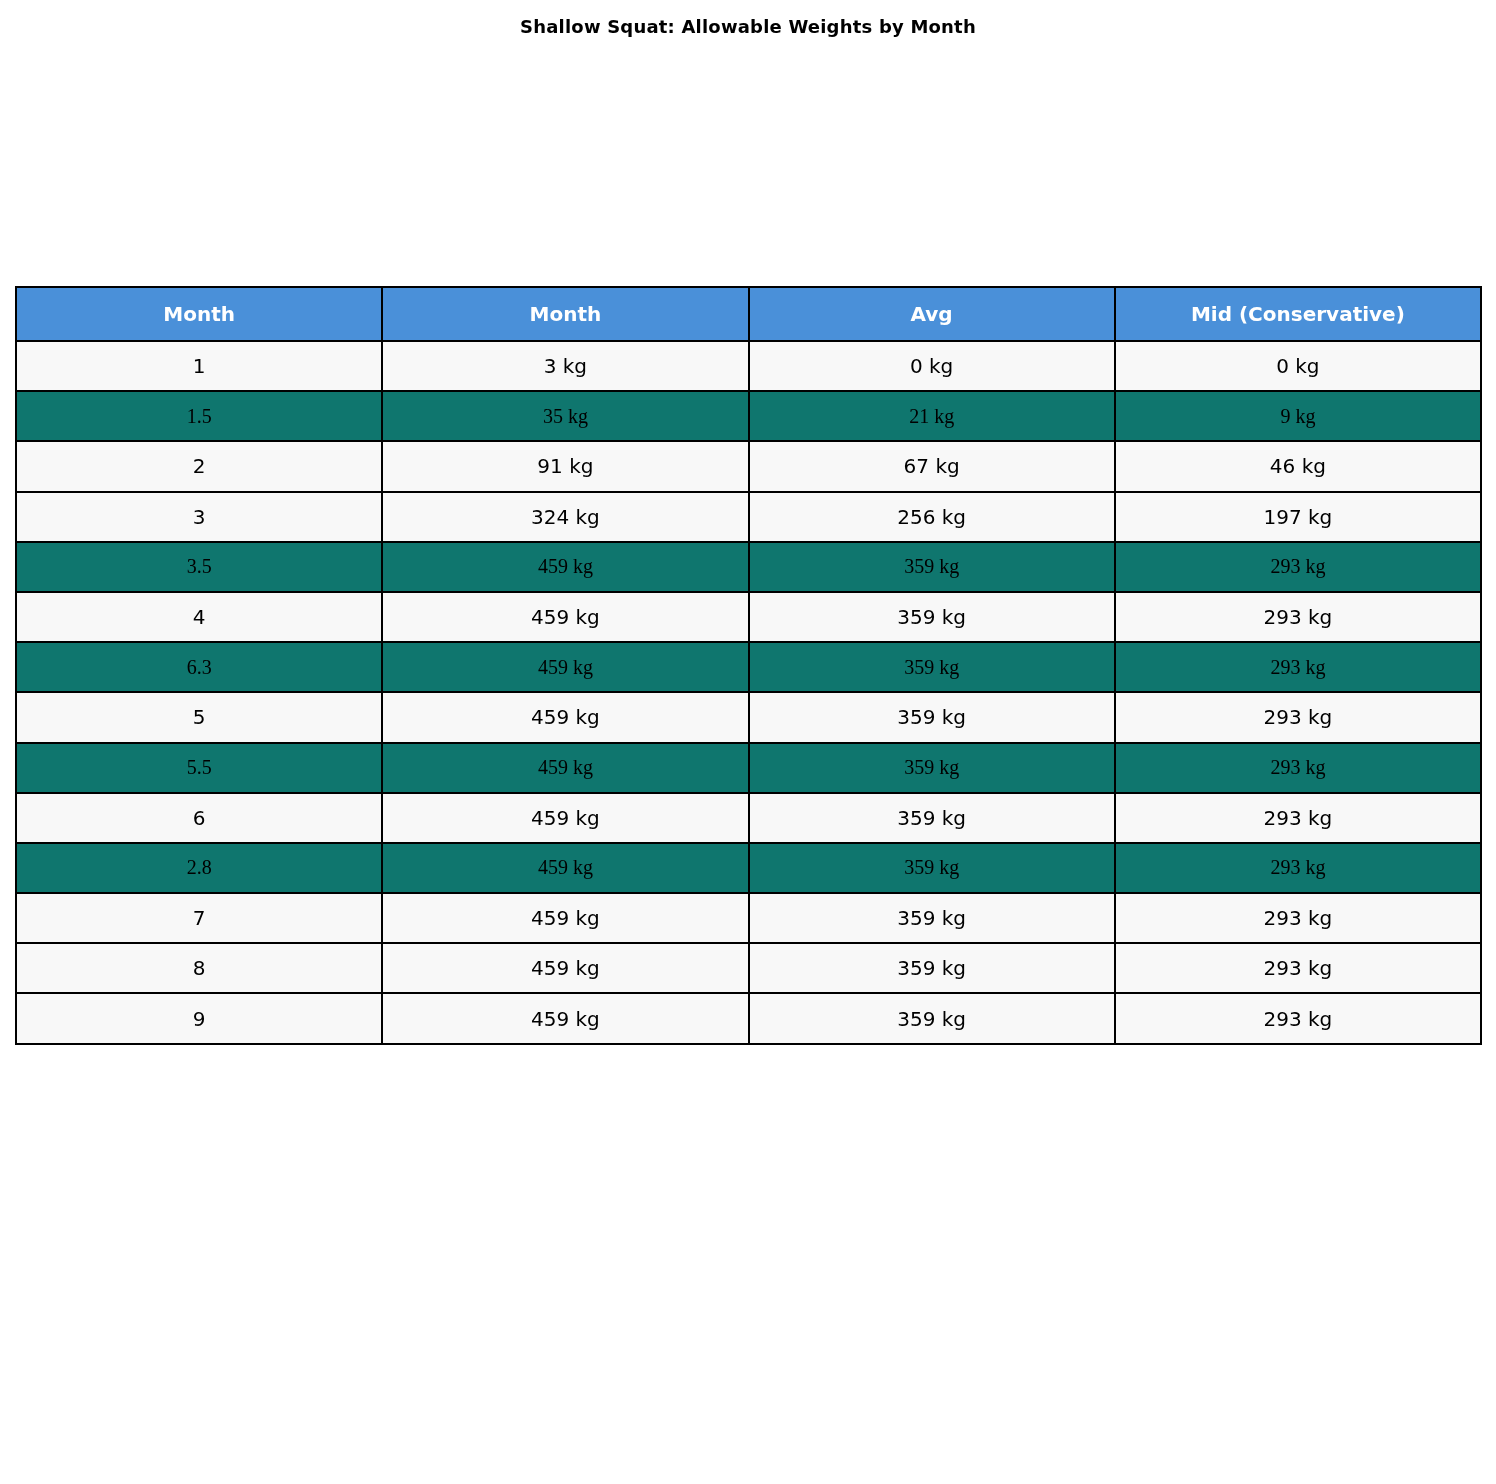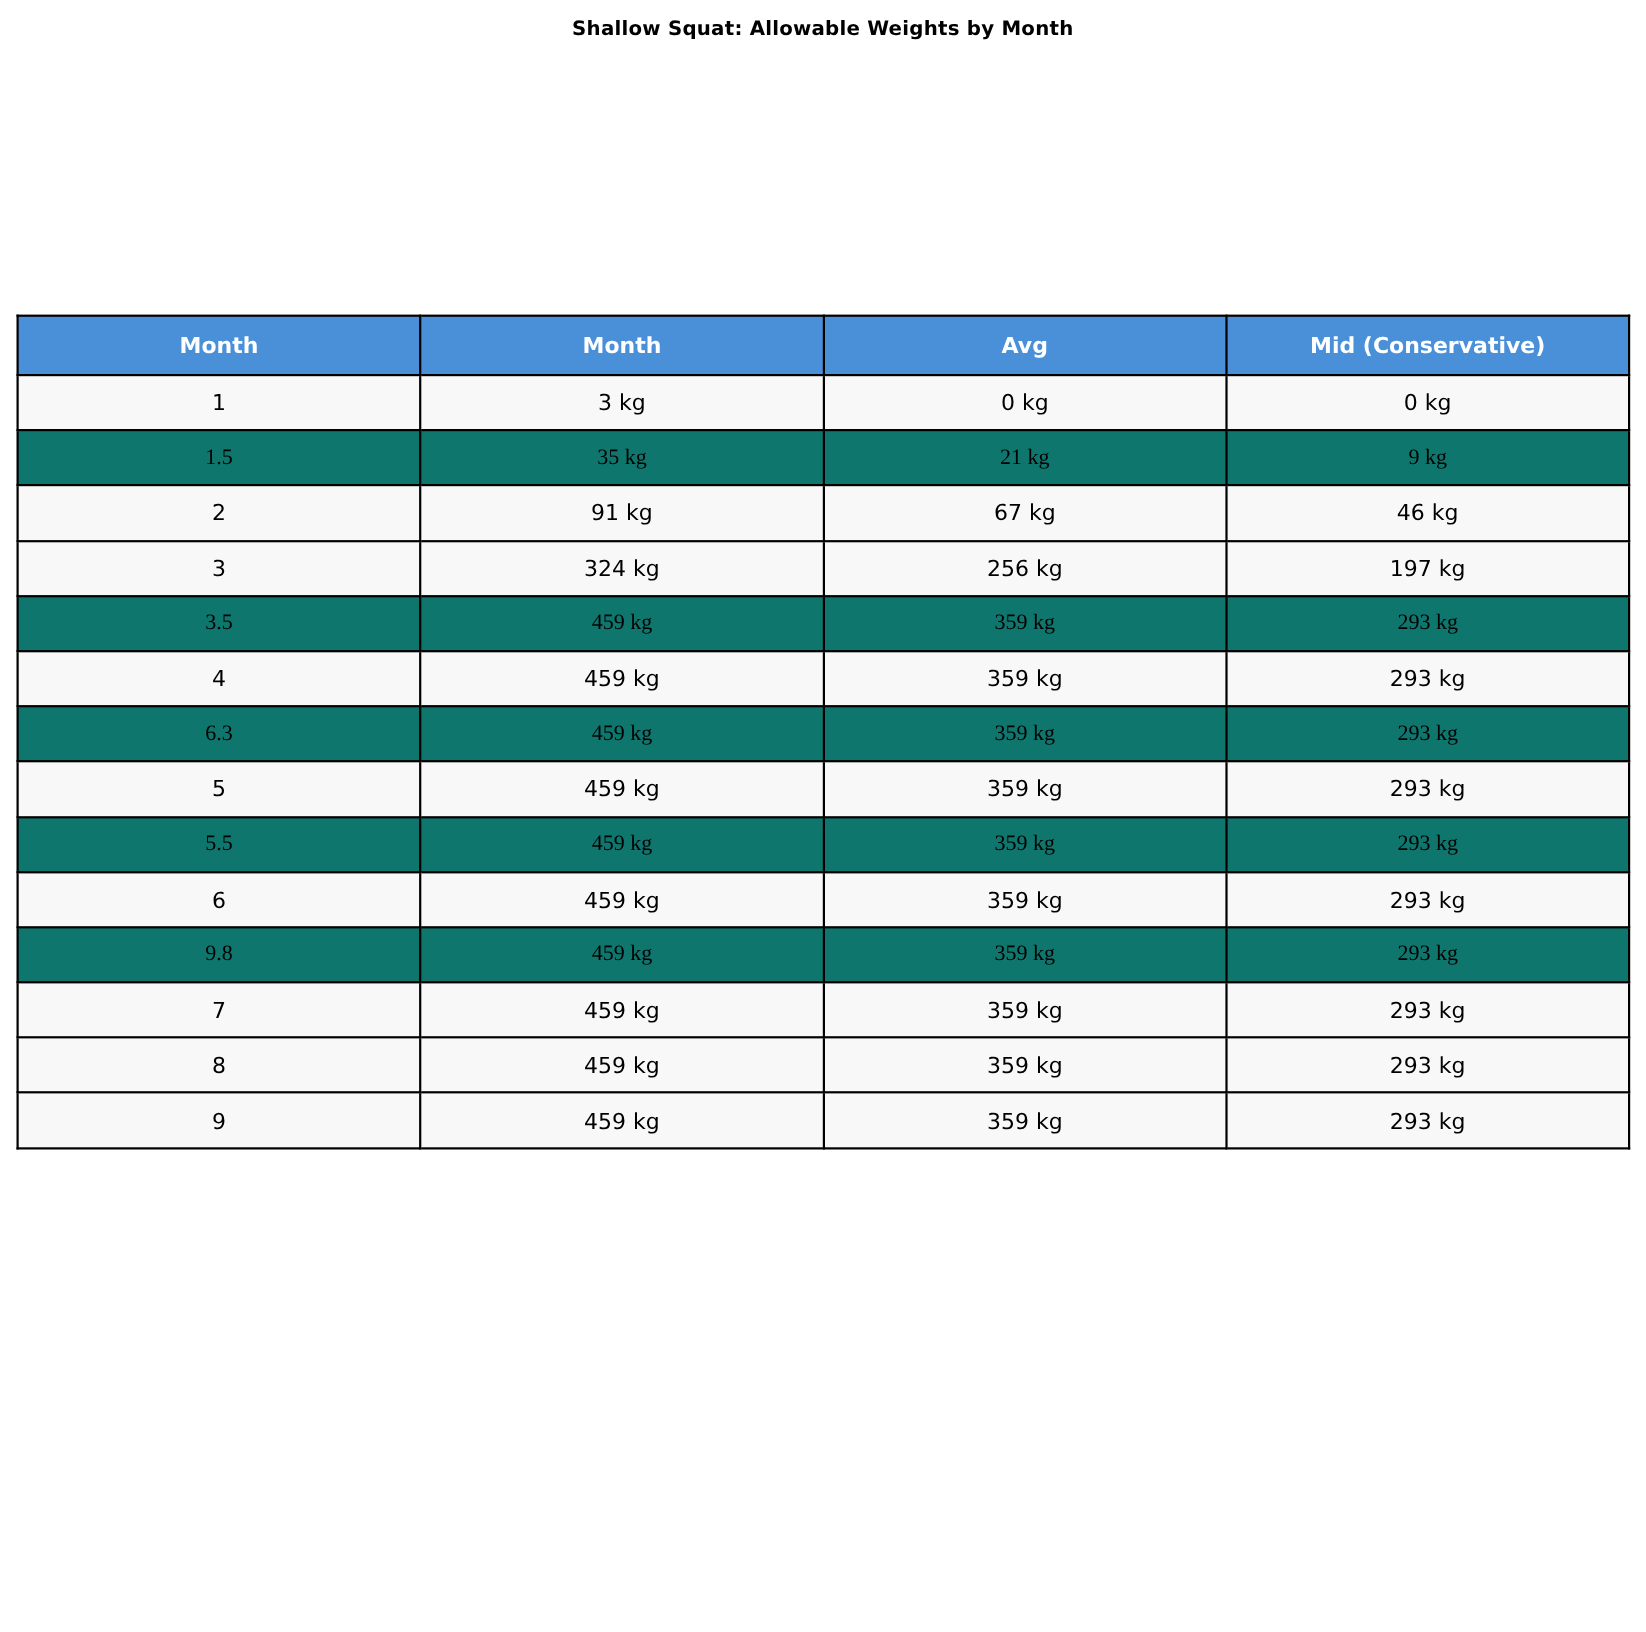--- a/index.html
+++ b/index.html
@@ -122,21 +122,21 @@
         <td>359 kg</td>
         <td>293 kg</td>
       </tr>
       <tr class="odd">
         <td>6</td>
         <td>459 kg</td>
         <td>359 kg</td>
         <td>293 kg</td>
       </tr>
       <tr class="even">
-        <td>9.8</td>
+        <td>2.8</td>
         <td>459 kg</td>
         <td>359 kg</td>
         <td>293 kg</td>
       </tr>
       <tr class="odd">
         <td>7</td>
         <td>459 kg</td>
         <td>359 kg</td>
         <td>293 kg</td>
       </tr>

